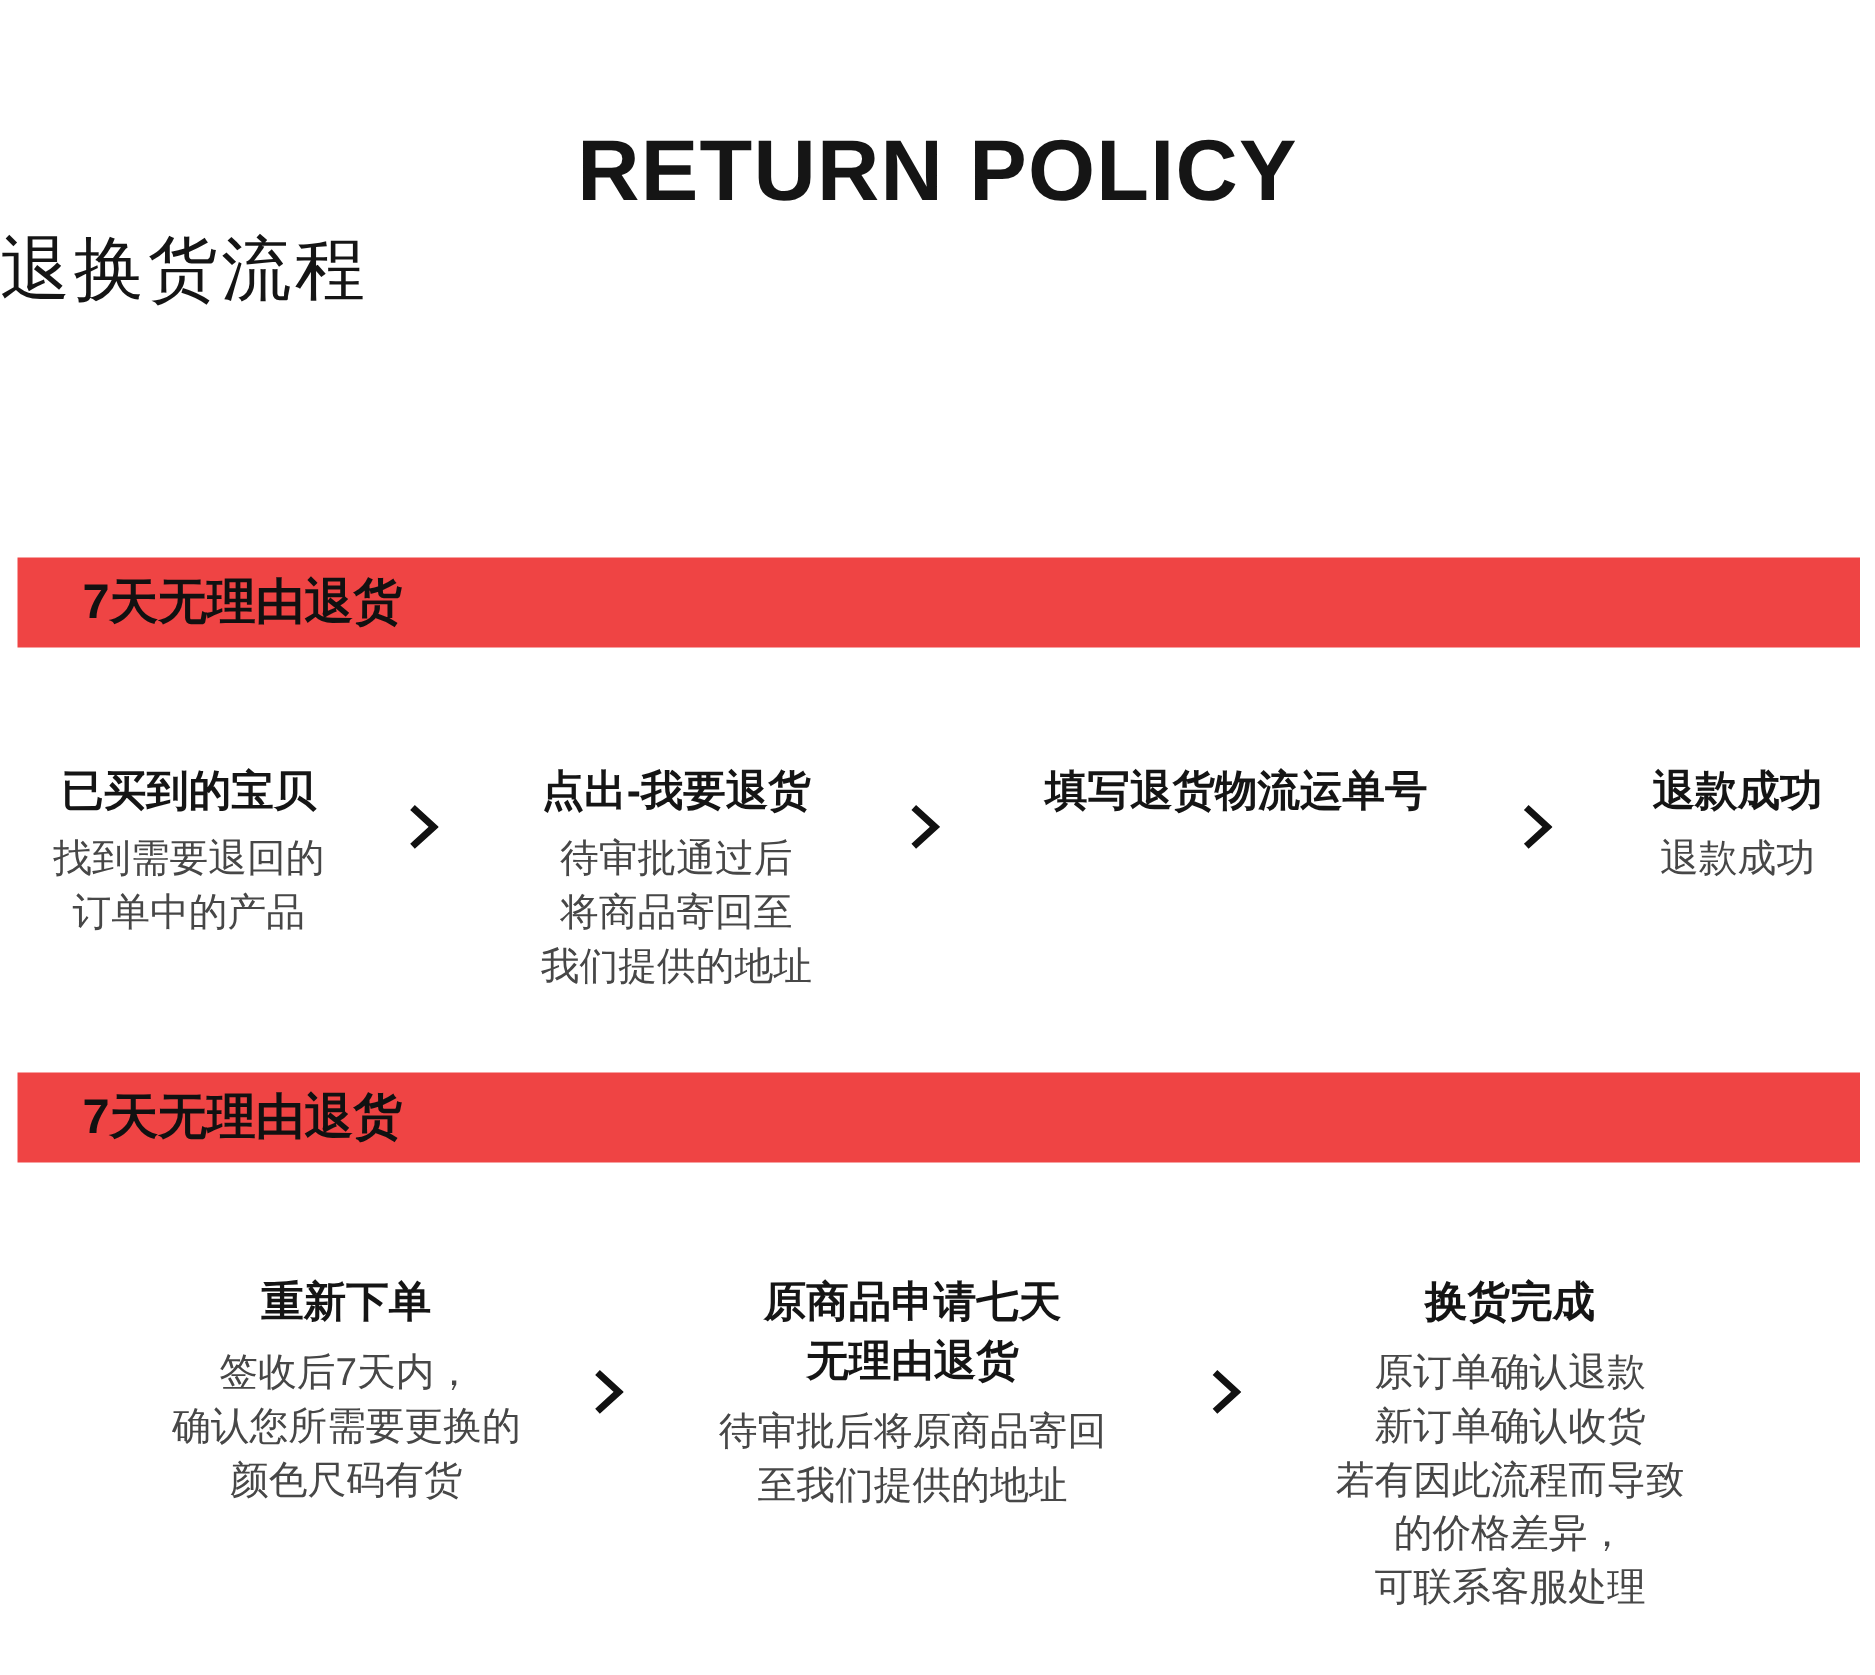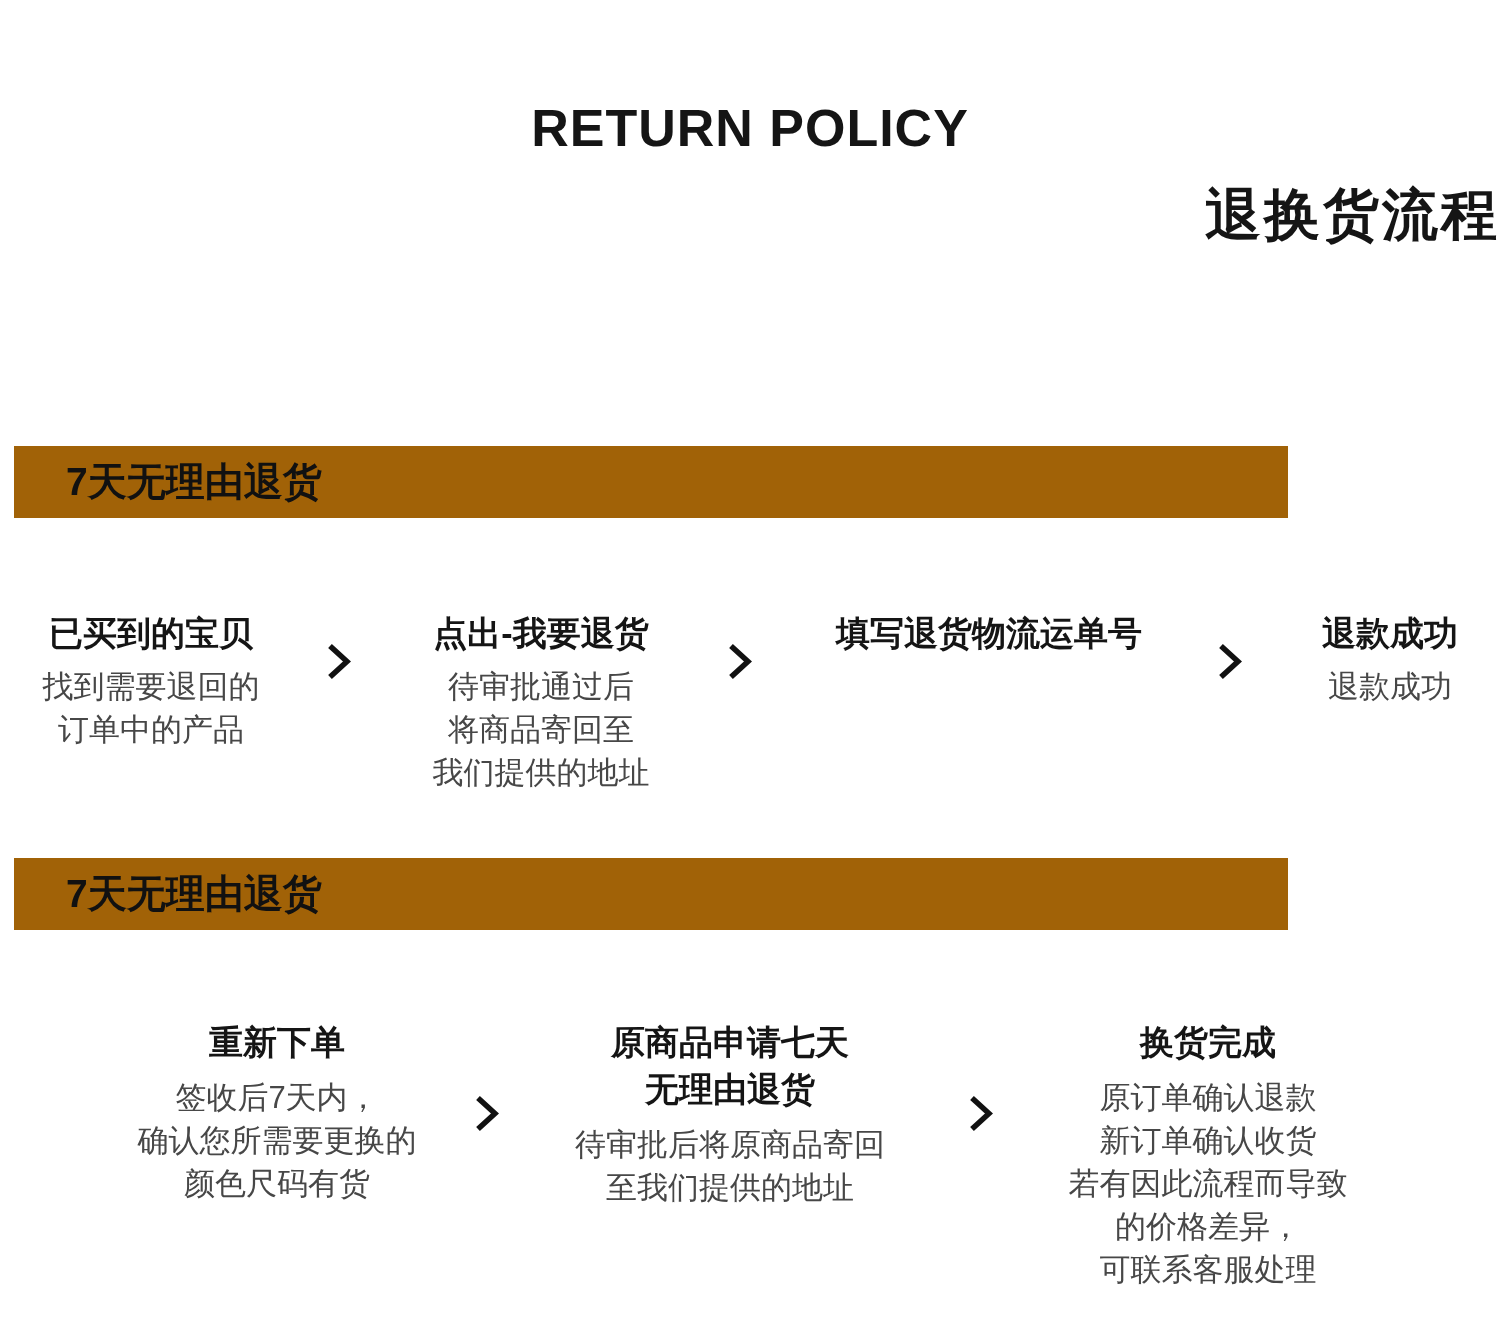--- a/index.html
+++ b/index.html
@@ -8,42 +8,42 @@
     width: 1500px;
     height: 1340px;
     background: #ffffff;
     font-family: "Liberation Sans", "DejaVu Sans", sans-serif;
     overflow: hidden;
   }
   .title-en {
     position: absolute;
     top: 102px; left: 0; width: 100%;
     text-align: center;
-    font-size: 52px;
+    font-size: 69px;
     font-weight: 900;
     letter-spacing: 1px;
     color: #151515;
     line-height: 1;
   }
   .title-zh {
     position: absolute;
     top: 184px; left: 0; width: 100%;
-    text-align: right;
+    text-align: left;
     font-size: 56px;
-    font-weight: 700;
+    font-weight: 400;
     letter-spacing: 3px;
     color: #151515;
     line-height: 1.1;
   }
   .band {
     position: absolute;
     left: 14px;
-    width: 1274px;
+    width: 1474px;
     height: 72px;
-    background: #a16207;
+    background: #ef4444;
   }
   .band-1 { top: 446px; }
   .band-2 { top: 858px; }
   .band-label {
     font-size: 39px;
     font-weight: bold;
     color: #111111;
     line-height: 72px;
     padding-left: 52px;
     white-space: nowrap;

